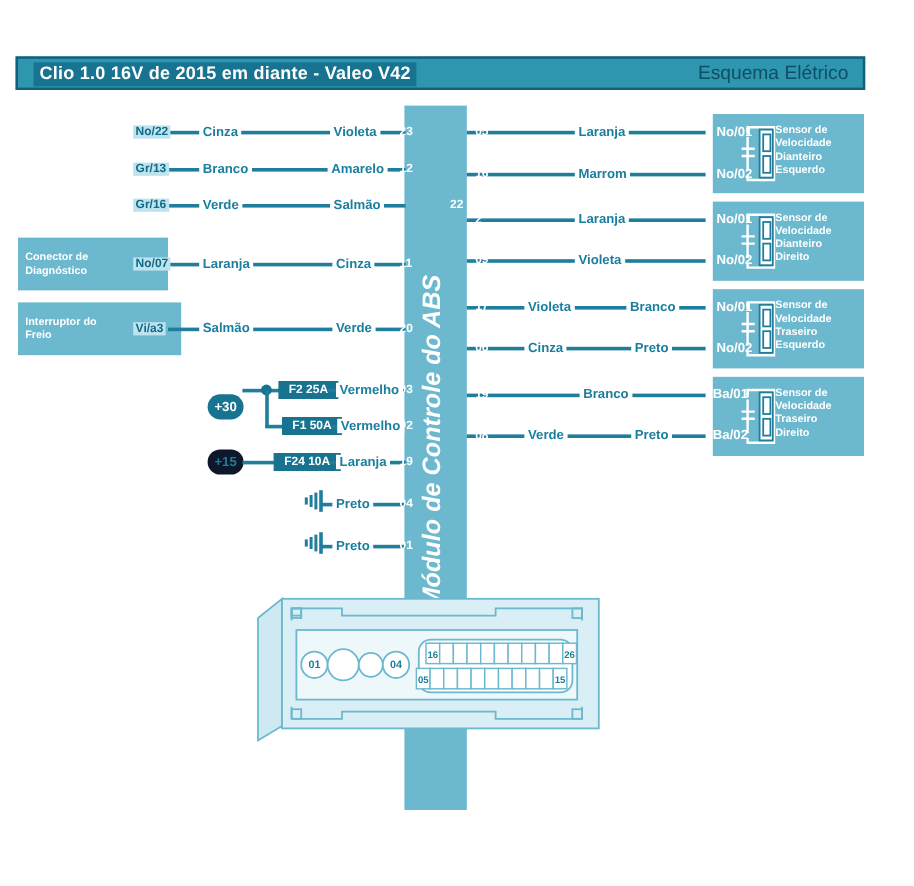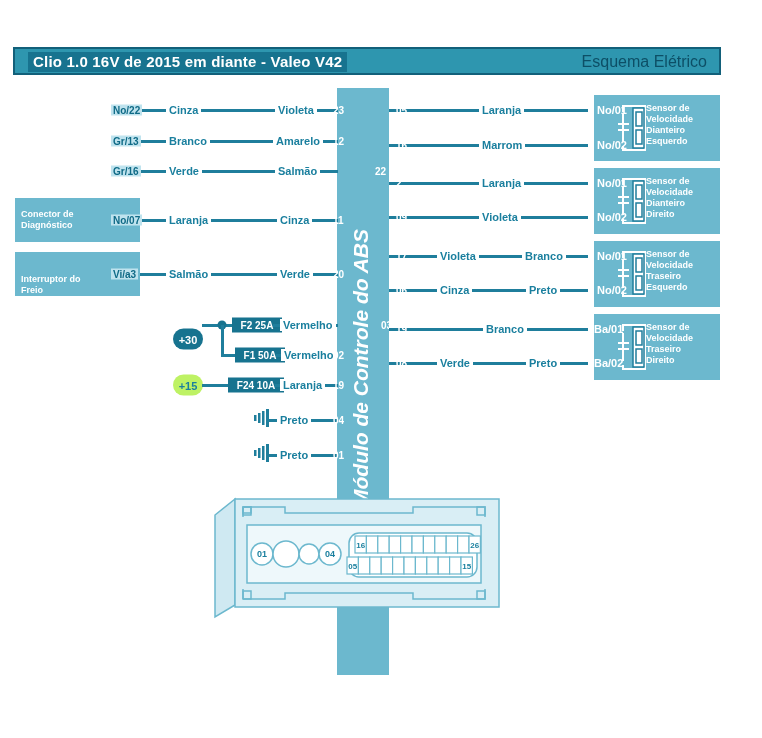--- a/index.html
+++ b/index.html
@@ -74,21 +74,21 @@
   }
 
   
   .term{
     position:absolute;width:30px;height:21px;border-radius:11px;
     font-size:11px;font-weight:bold;
     display:flex;align-items:center;justify-content:center;
     transform:translateY(-50%);
   }
   .term.dark{background:#17738f;color:#ffffff;margin-top:14px;}
-  .term.light{background:#bef264;color:#1a7f9e;}
+  .term.light{background:#0f172a;color:#1a7f9e;}
 
   .fuse{
     position:absolute;height:15px;background:#17738f;color:#ffffff;
     font-size:10px;font-weight:bold;
     display:flex;align-items:center;justify-content:center;
     padding:0 4px;transform:translateY(-50%);
   }
 
   .node{
     position:absolute;width:9px;height:9px;border-radius:50%;
@@ -122,21 +122,21 @@
   </div>
 
 
   <div class="comp-box left" style="left:15px;top:198px;width:125px;height:44px;">
     <div>
       <span>Conector de</span>
       <span>Diagnóstico</span>
     </div>
   </div>
 
-  <div class="comp-box left" style="left:15px;top:252px;width:125px;height:44px;align-items:flex-end;">
+  <div class="comp-box left" style="left:15px;top:252px;width:136px;height:44px;">
     <div>
       <span>Interruptor do</span>
       <span>Freio</span>
     </div>
   </div>
 
   <div class="wire" style="left:140px;top:109px;width:198px;"></div>
   <div class="pin-left" style="left:111px;top:110px;">No/22</div>
   <div class="wire-label" style="left:166px;top:110px;">Cinza</div>
   <div class="wire-label" style="left:275px;top:110px;">Violeta</div>
@@ -168,21 +168,21 @@
 
   <div class="term dark" style="left:173px;top:325px;">+30</div>
   <div class="wire" style="left:202px;top:324px;width:32px;"></div>
   <div class="node" style="left:222px;top:325px;"></div>
   <div class="vwire" style="left:221px;top:325px;height:31px;"></div>
   <div class="wire" style="left:221px;top:354px;width:18px;"></div>
 
   <div class="fuse" style="left:232px;top:325px;width:42px;">F2 25A</div>
   <div class="wire" style="left:273px;top:324px;width:65px;"></div>
   <div class="wire-label" style="left:280px;top:325px;">Vermelho</div>
-  <div class="pin-mod" style="left:333px;top:325px;margin-left:48px;">03</div>
+  <div class="pin-mod" style="left:333px;top:325px;">03</div>
 
   <div class="fuse" style="left:235px;top:355px;width:42px;">F1 50A</div>
   <div class="wire" style="left:276px;top:354px;width:62px;"></div>
   <div class="wire-label" style="left:281px;top:355px;">Vermelho</div>
   <div class="pin-mod" style="left:333px;top:355px;">02</div>
 
   <div class="term light" style="left:173px;top:385px;">+15</div>
   <div class="wire" style="left:202px;top:384px;width:34px;"></div>
   <div class="fuse" style="left:228px;top:385px;width:48px;">F24 10A</div>
   <div class="wire" style="left:275px;top:384px;width:63px;"></div>

